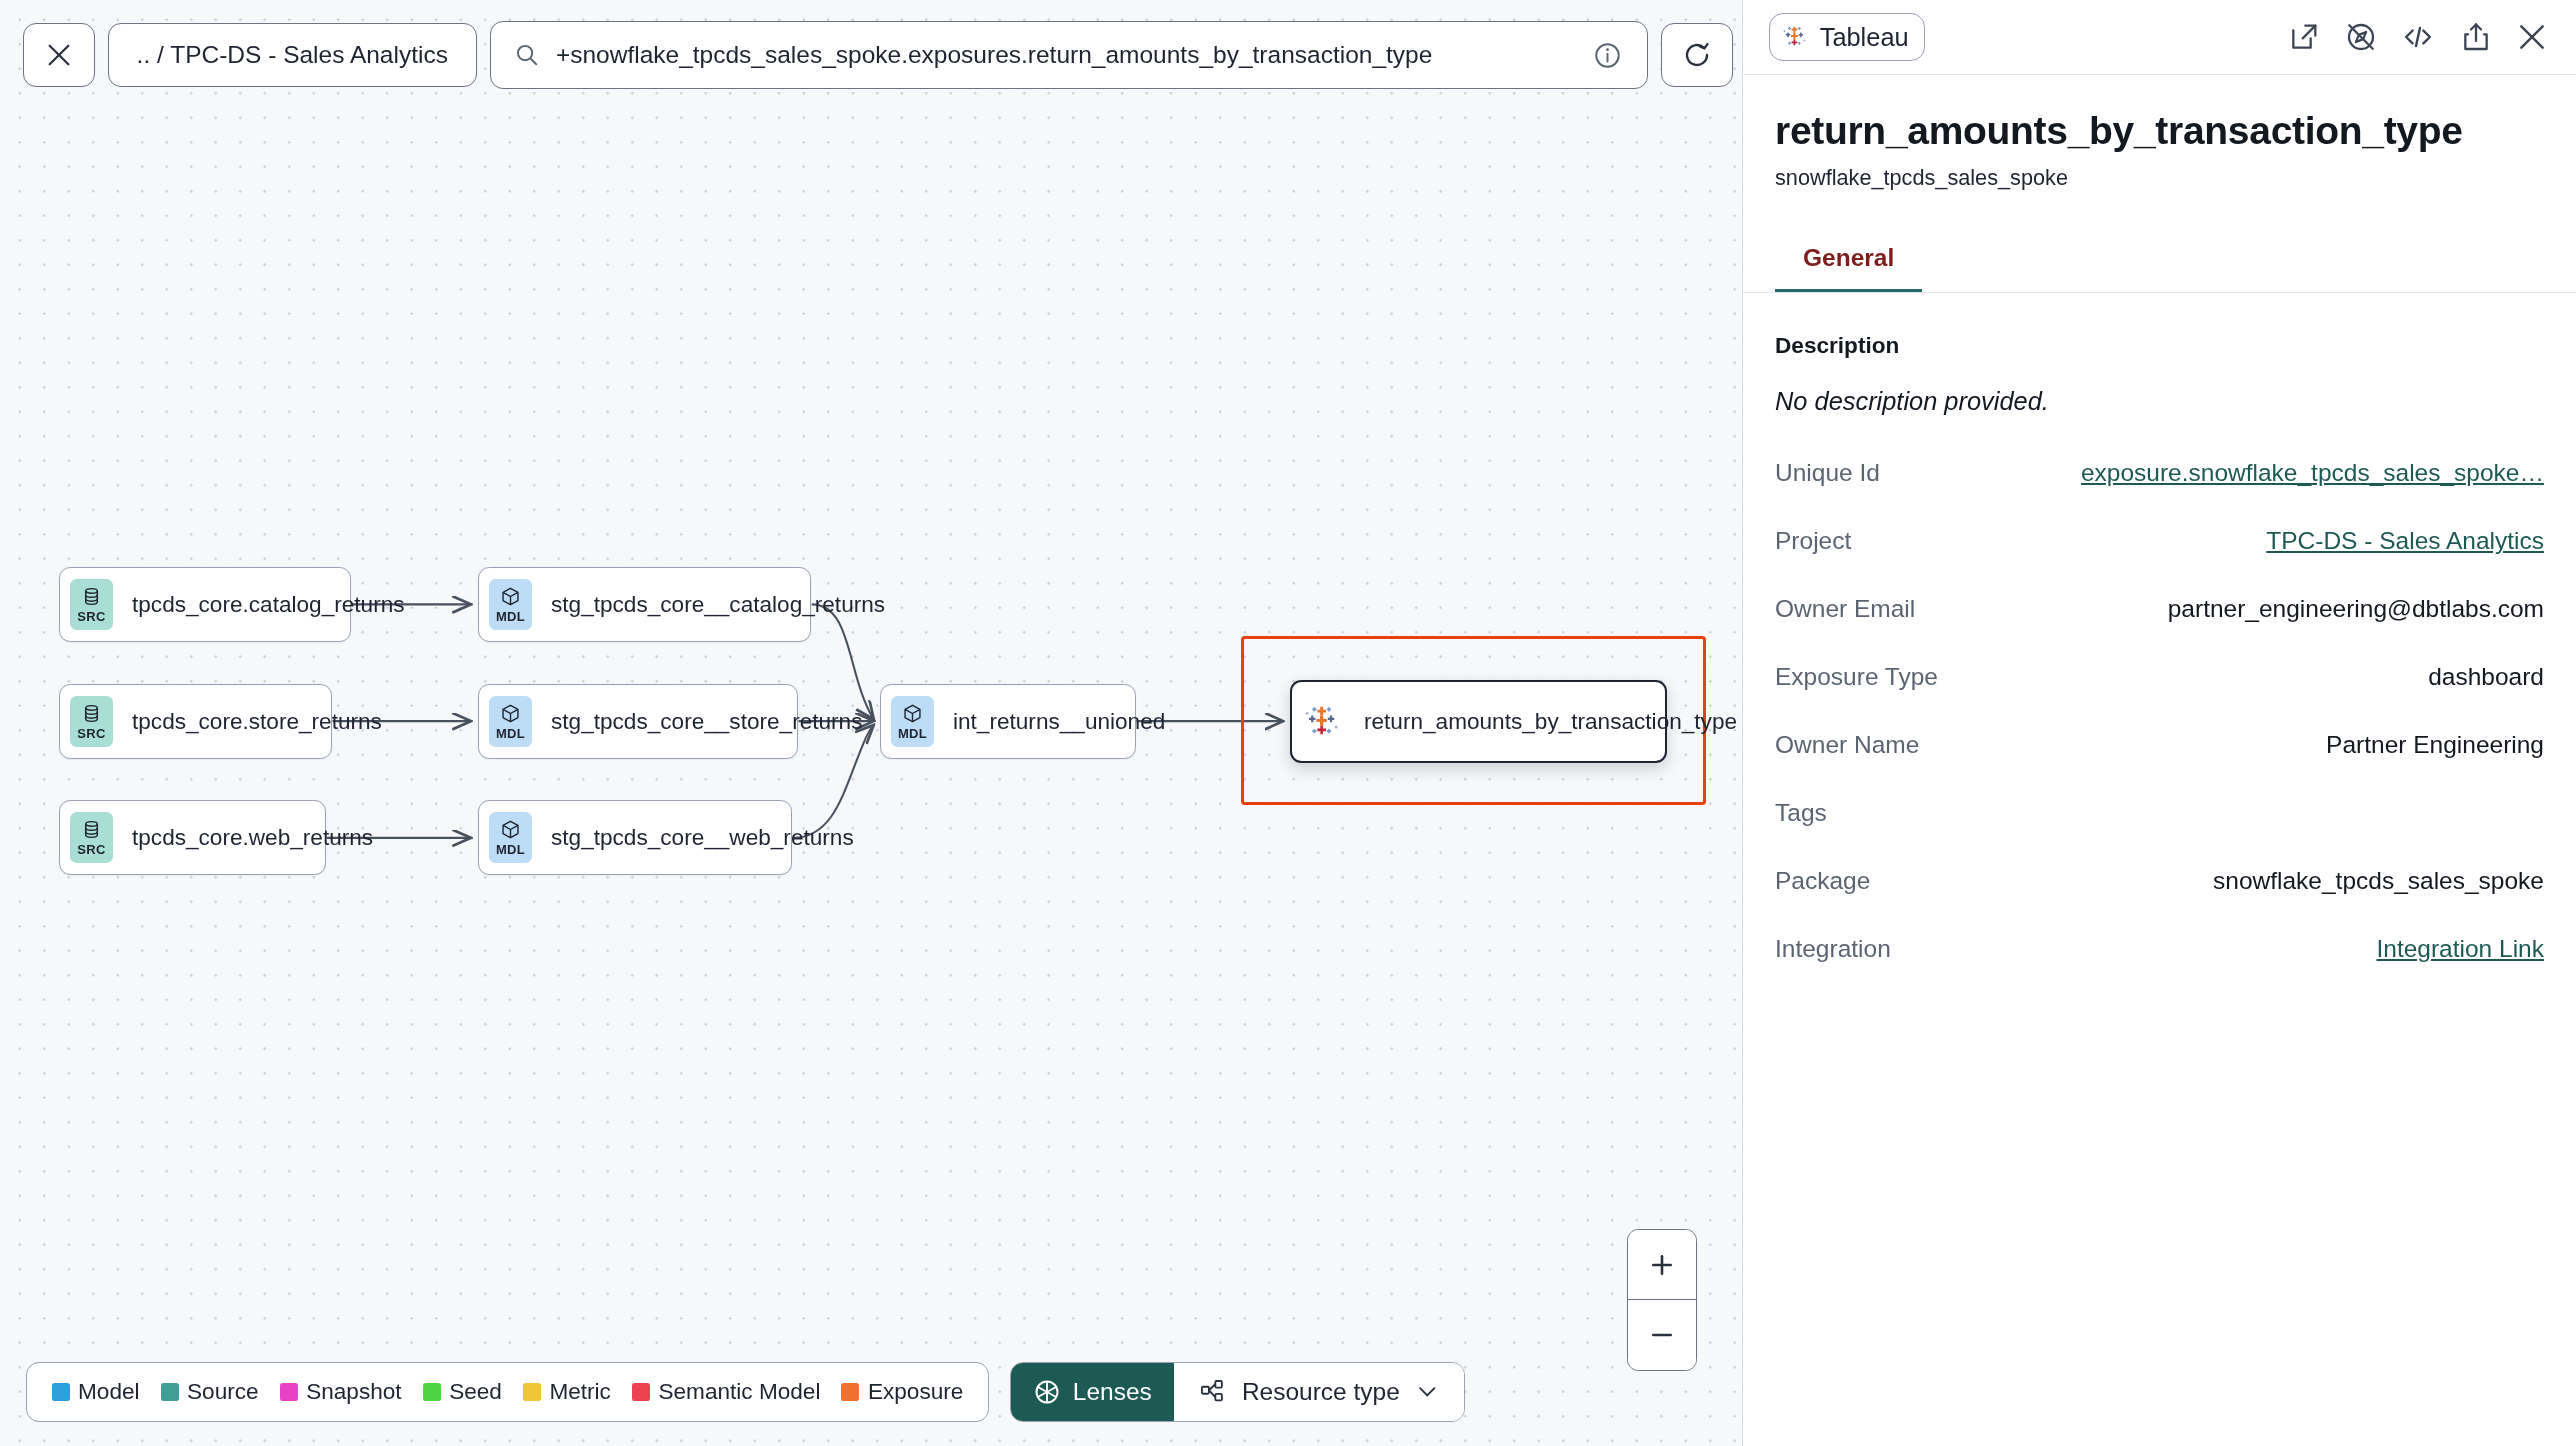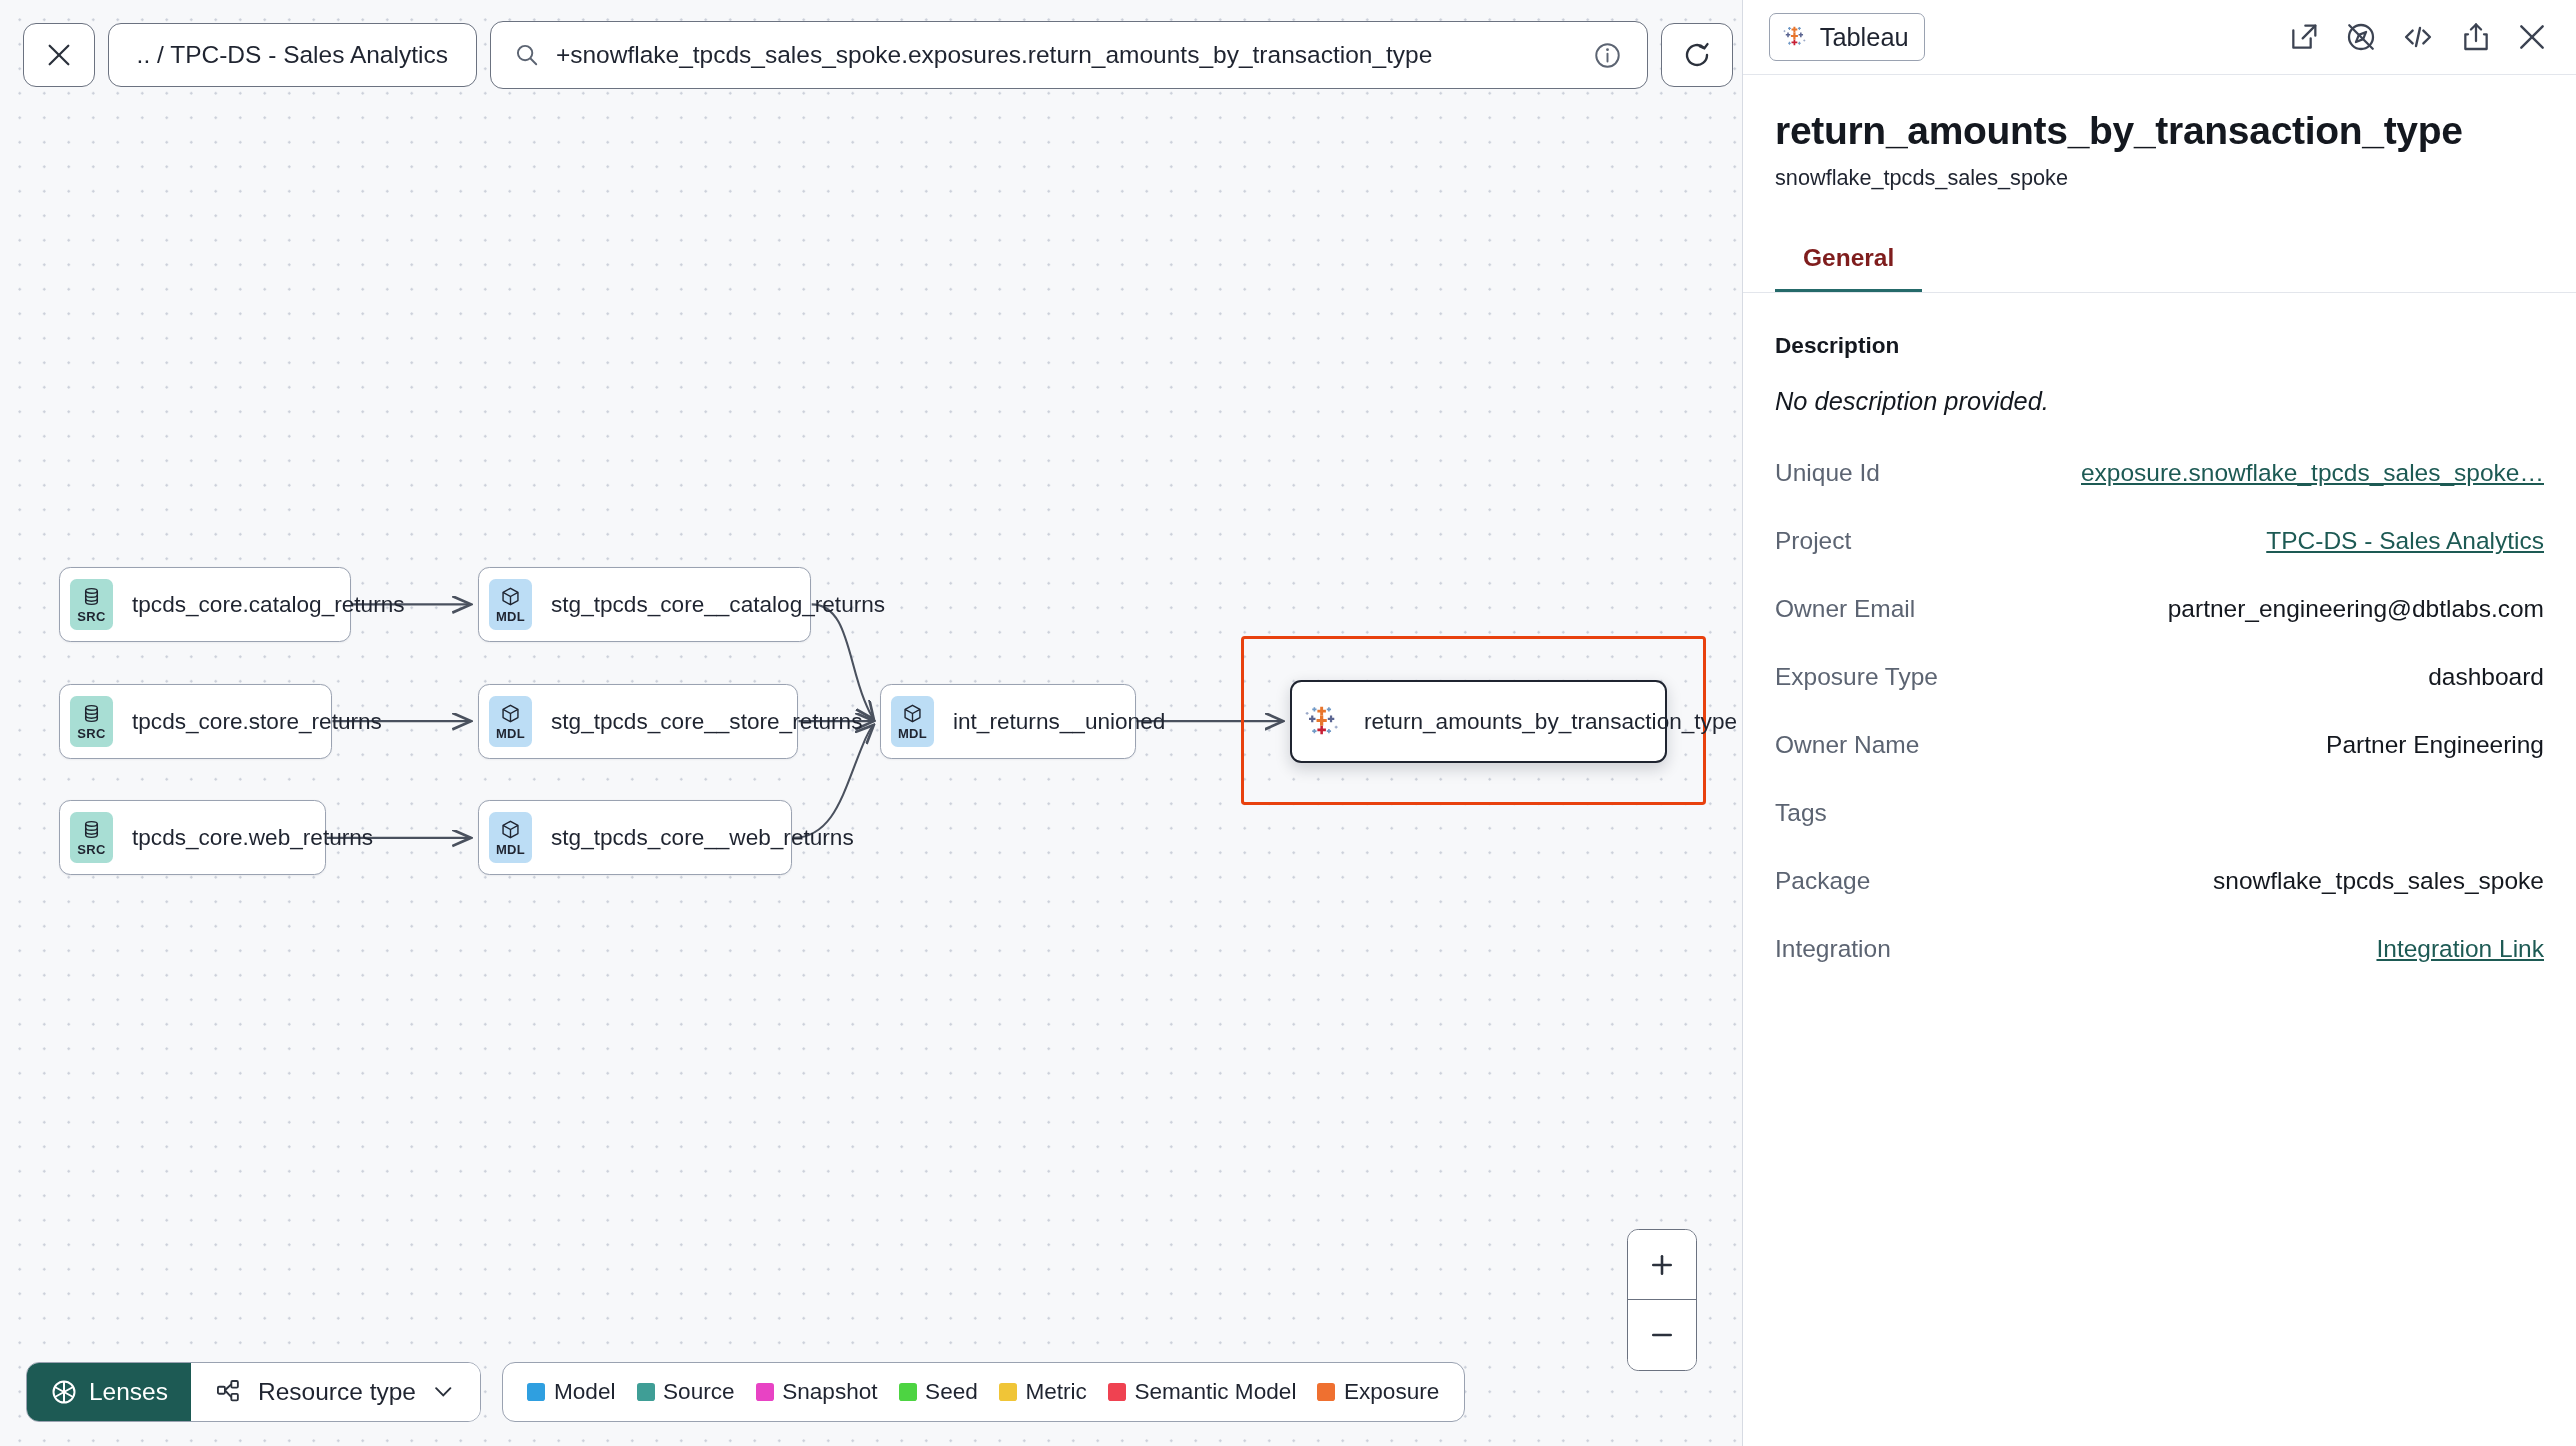--- a/index.html
+++ b/index.html
@@ -172,21 +172,21 @@
   }
   #panel-header {
     height: 75px;
     display: flex; align-items: center; justify-content: space-between;
     padding: 0 28px 0 26px;
     border-bottom: 1.3px solid #e3e6ec;
   }
   #integration-chip {
     display: flex; align-items: center; gap: 10.4px;
     border: 1.2px solid #9aa2b1;
-    border-radius: 7px;
+    border-radius: 14px;
     padding: 7.5px 15px 7.5px 11.3px;
     background: #fff;
     cursor: pointer;
   }
   #integration-chip-label { font-size: 25.4px; color: #1f2430; }
   #panel-actions { display: flex; align-items: center; gap: 24.5px; }
   .panel-action { cursor: pointer; display: block; }
 
   #panel-title-block { padding: 34px 32px 0 32px; }
   #panel-title { font-size: 39px; font-weight: 700; color: #14181f; letter-spacing: -0.3px; }
@@ -374,20 +374,51 @@
 
       <div class="tb-btn" id="refresh-button">
         <svg class="ic" width="30" height="30" viewBox="0 0 24 24" fill="none" stroke="#2b313c" stroke-width="1.9" stroke-linecap="round">
           <path d="M20 12a8 8 0 1 1-2.4-5.7"></path>
           <polyline points="20.4,3.3 17.9,6.6 14.4,5.1"></polyline>
         </svg>
       </div>
     </div>
 
     <div id="bottom-bar">
+      <div id="legend-box">
+          <div class="legend-item">
+            <span class="legend-swatch" style="background: rgb(47, 159, 224);"></span>
+            <span class="legend-label">Model</span>
+          </div>
+          <div class="legend-item">
+            <span class="legend-swatch" style="background: rgb(63, 158, 150);"></span>
+            <span class="legend-label">Source</span>
+          </div>
+          <div class="legend-item">
+            <span class="legend-swatch" style="background: rgb(232, 67, 196);"></span>
+            <span class="legend-label">Snapshot</span>
+          </div>
+          <div class="legend-item">
+            <span class="legend-swatch" style="background: rgb(77, 212, 66);"></span>
+            <span class="legend-label">Seed</span>
+          </div>
+          <div class="legend-item">
+            <span class="legend-swatch" style="background: rgb(240, 197, 55);"></span>
+            <span class="legend-label">Metric</span>
+          </div>
+          <div class="legend-item">
+            <span class="legend-swatch" style="background: rgb(239, 66, 81);"></span>
+            <span class="legend-label">Semantic Model</span>
+          </div>
+          <div class="legend-item">
+            <span class="legend-swatch" style="background: rgb(239, 112, 48);"></span>
+            <span class="legend-label">Exposure</span>
+          </div>
+        </div>
+
       <div id="lenses-group">
         <div id="lenses-button">
           <svg class="ic" width="28" height="28" viewBox="0 0 24 24" fill="none" stroke="#ffffff" stroke-width="1.7">
             <circle cx="12" cy="12" r="9"></circle>
             <path d="M12 3 L12 12 M20.2 16.5 L12 12 M3.8 16.5 L12 12"></path>
             <path d="M3.8 7.5 L12 12 M20.2 7.5 L12 12 M12 21 L12 12"></path>
           </svg>
           <span>Lenses</span>
         </div>
         <div id="resource-type-button">
@@ -396,51 +427,20 @@
             <rect x="14" y="2.6" width="5.6" height="5.6" rx="1"></rect>
             <rect x="14" y="13.6" width="5.6" height="5.6" rx="1"></rect>
             <path d="M8.5 10.5 L14 5.4 M8.5 10.5 L14 16.4"></path>
           </svg>
           <span>Resource type</span>
           <svg class="ic" width="24.5" height="24.5" viewBox="0 0 24 24" fill="none" stroke="#2b313c" stroke-width="1.9" stroke-linecap="round">
             <polyline points="5,9 12,16 19,9"></polyline>
           </svg>
         </div>
       </div>
-
-      <div id="legend-box">
-          <div class="legend-item">
-            <span class="legend-swatch" style="background: rgb(47, 159, 224);"></span>
-            <span class="legend-label">Model</span>
-          </div>
-          <div class="legend-item">
-            <span class="legend-swatch" style="background: rgb(63, 158, 150);"></span>
-            <span class="legend-label">Source</span>
-          </div>
-          <div class="legend-item">
-            <span class="legend-swatch" style="background: rgb(232, 67, 196);"></span>
-            <span class="legend-label">Snapshot</span>
-          </div>
-          <div class="legend-item">
-            <span class="legend-swatch" style="background: rgb(77, 212, 66);"></span>
-            <span class="legend-label">Seed</span>
-          </div>
-          <div class="legend-item">
-            <span class="legend-swatch" style="background: rgb(240, 197, 55);"></span>
-            <span class="legend-label">Metric</span>
-          </div>
-          <div class="legend-item">
-            <span class="legend-swatch" style="background: rgb(239, 66, 81);"></span>
-            <span class="legend-label">Semantic Model</span>
-          </div>
-          <div class="legend-item">
-            <span class="legend-swatch" style="background: rgb(239, 112, 48);"></span>
-            <span class="legend-label">Exposure</span>
-          </div>
-        </div>
     </div>
 
     <div id="zoom-controls">
       <div class="zoom-btn" id="zoom-in-button">
         <svg class="ic" width="28" height="28" viewBox="0 0 24 24" stroke="#2b313c" stroke-width="2.2" stroke-linecap="round">
           <line x1="12" y1="4.5" x2="12" y2="19.5"></line>
             <line x1="4.5" y1="12" x2="19.5" y2="12"></line>
         </svg>
       </div>
       <div class="zoom-btn" id="zoom-out-button">

